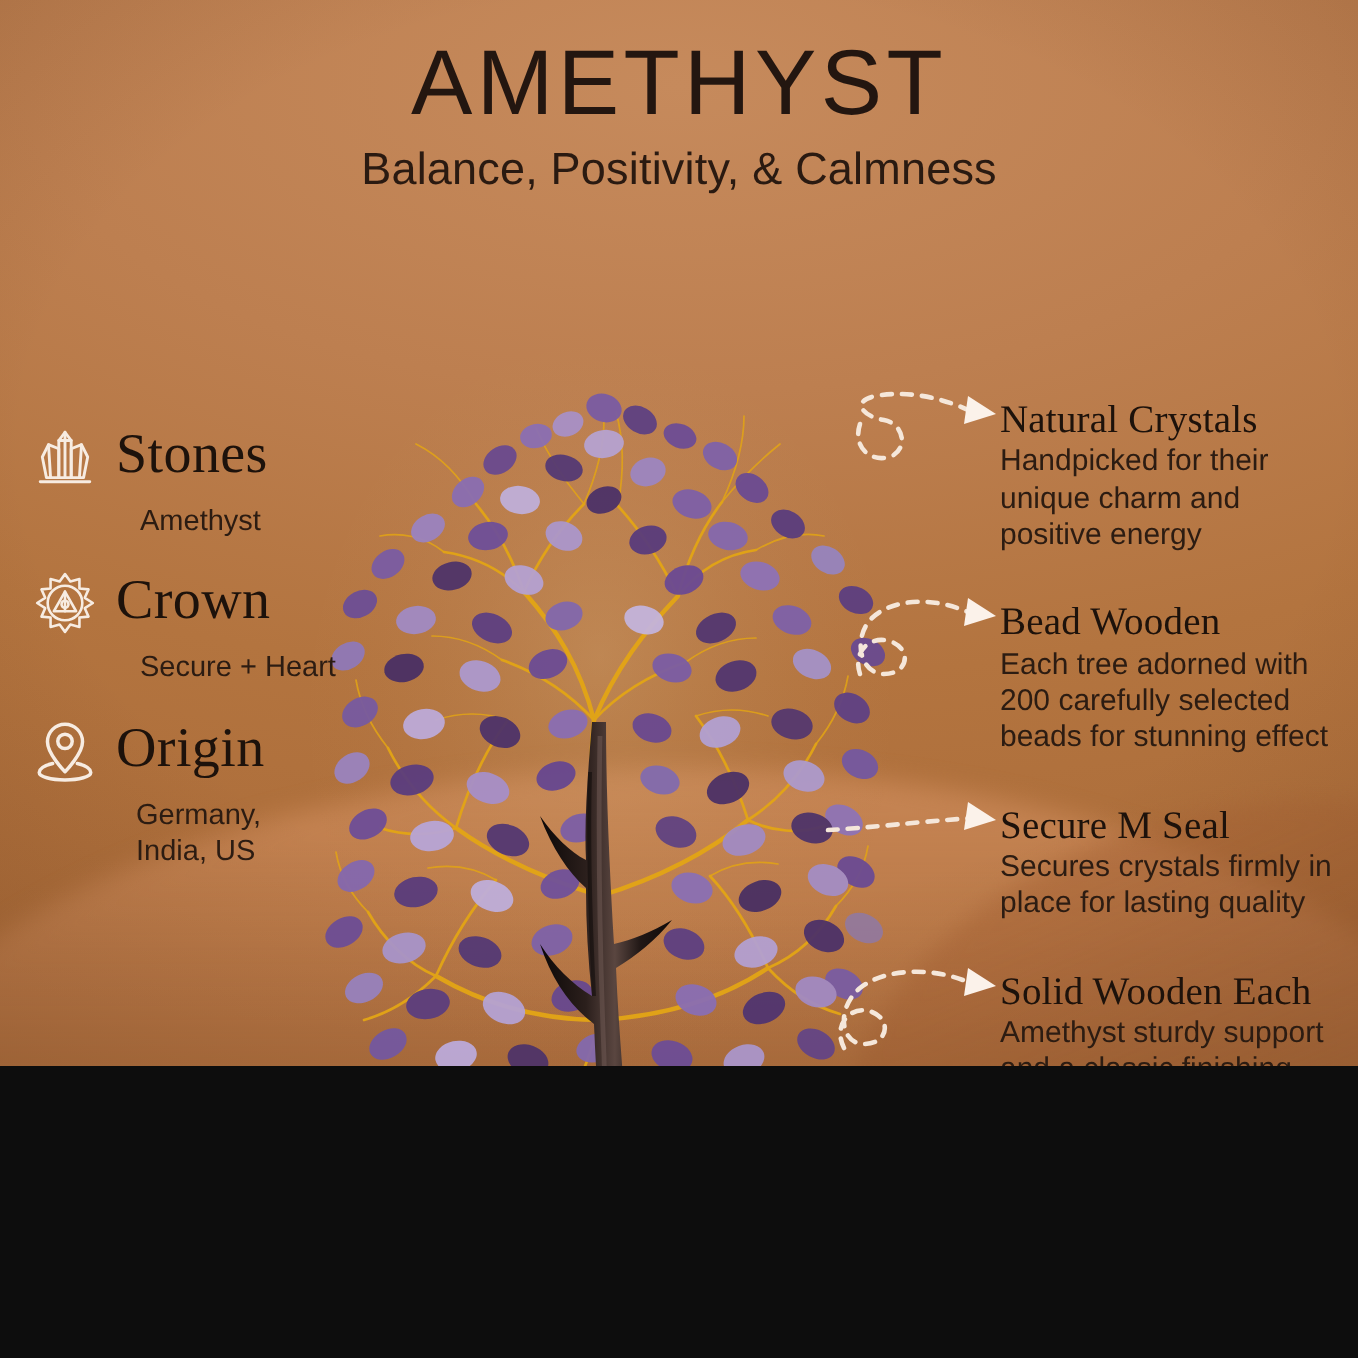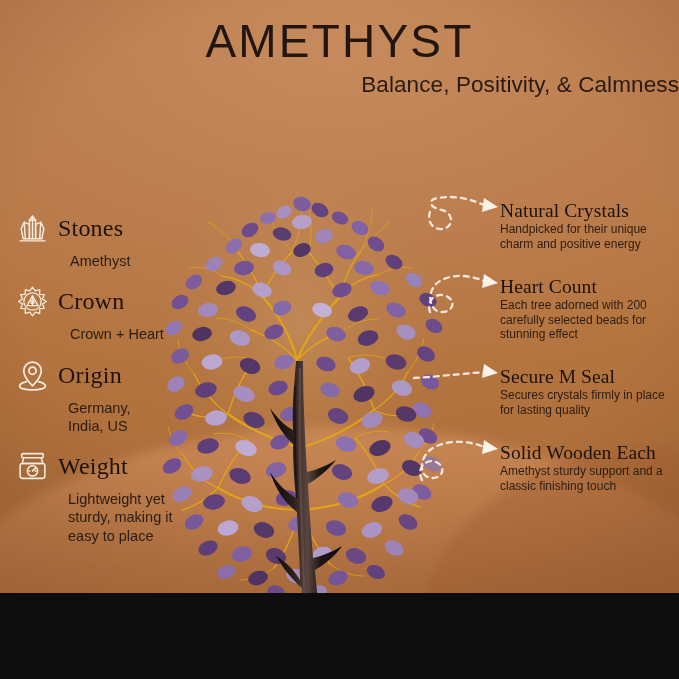--- a/index.html
+++ b/index.html
@@ -3,21 +3,21 @@
 <meta charset="utf-8">
 <style>
   html, body {
     margin: 0;
     padding: 0;
     background: #0d0d0d;
   }
   #infographic {
     position: relative;
     width: 679px;
-    height: 593px;
+    height: 533px;
     overflow: hidden;
     font-family: "Liberation Sans", sans-serif;
     background:
       radial-gradient(ellipse 150% 90% at 50% 8%, #c68a5c 0%, #bd7f50 32%, #b3743f 62%, #a96a38 100%);
     color: #2a1b12;
     user-select: none;
   }
 
   
   .bg-sweep-bottom {
@@ -68,21 +68,20 @@
     line-height: 1.04;
     margin: 0;
   }
   .subtitle {
     font-family: "Liberation Sans", sans-serif;
     font-size: 22.5px;
     letter-spacing: 0.1px;
     font-weight: 400;
     color: #2a1a11;
     margin: 6px 0 0 0;
-    text-align: right;
   }
 
   
   .spec-list {
     position: absolute;
     left: 16px;
     top: 208px;
     width: 188px;
     z-index: 7;
   }
@@ -97,21 +96,21 @@
     height: 40px;
   }
   .spec-icon {
     width: 33px;
     height: 33px;
     flex: 0 0 33px;
     display: block;
   }
   .spec-title {
     font-family: "Liberation Serif", serif;
-    font-size: 24px;
+    font-size: 28px;
     font-weight: 400;
     color: #1d120b;
     line-height: 1;
     letter-spacing: 0.2px;
   }
   .spec-value {
     font-family: "Liberation Sans", sans-serif;
     font-size: 14.5px;
     line-height: 1.26;
     color: #2c1c12;
@@ -139,21 +138,21 @@
     font-size: 19.5px;
     font-weight: 400;
     color: #1d120b;
     line-height: 1.1;
     letter-spacing: 0.1px;
     white-space: nowrap;
     margin-top: 24px;
   }
   .callout-desc {
     font-family: "Liberation Sans", sans-serif;
-    font-size: 12px;
+    font-size: 15px;
     line-height: 1.22;
     color: #2c1c12;
     margin-top: 1px;
     max-width: 178px;
   }
   .callout-arrow {
     position: absolute;
     left: -2px;
     top: -10px;
     width: 76px;
@@ -476,72 +475,57 @@
           <g>
             <path d="M16 2 L18.6 5.6 L23 4.4 L23 9 L27.4 9.4 L25.6 13.5 L29.5 16 L25.6 18.5 L27.4 22.6 L23 23 L23 27.6 L18.6 26.4 L16 30 L13.4 26.4 L9 27.6 L9 23 L4.6 22.6 L6.4 18.5 L2.5 16 L6.4 13.5 L4.6 9.4 L9 9 L9 4.4 L13.4 5.6 Z"></path>
           </g>
           <circle cx="16" cy="16" r="8.4"></circle>
           <path d="M16 10.5 L21.4 20 L10.6 20 Z"></path>
           <path d="M16 10.5 L16 20"></path>
           <circle cx="16" cy="16.6" r="1.7"></circle>
         </svg>
         <span class="spec-title">Crown</span>
       </div>
-      <div class="spec-value">Crown + Heart</div>
+      <div class="spec-value">Secure + Heart</div>
     </div>
 
     <div class="spec spec-origin">
       <div class="spec-head">
         <svg class="spec-icon" viewBox="0 0 32 32" fill="none" stroke="#f7ece2" stroke-width="1.7" stroke-linejoin="round" stroke-linecap="round">
           <path d="M16 4 C11.3 4 7.5 7.8 7.5 12.5 C7.5 18.5 16 27 16 27 C16 27 24.5 18.5 24.5 12.5 C24.5 7.8 20.7 4 16 4 Z"></path>
           <circle cx="16" cy="12.3" r="3.5"></circle>
           <path d="M10 23 C6 24 3.5 25.6 3.5 27.4 C3.5 29.4 9.1 31 16 31 C22.9 31 28.5 29.4 28.5 27.4 C28.5 25.6 26 24 22 23"></path>
         </svg>
         <span class="spec-title">Origin</span>
       </div>
       <div class="spec-value" style="white-space:pre-line">Germany,
 India, US</div>
     </div>
 
-    <div class="spec spec-weight">
-      <div class="spec-head">
-        <svg class="spec-icon" viewBox="0 0 32 32" fill="none" stroke="#f7ece2" stroke-width="1.5" stroke-linejoin="round" stroke-linecap="round">
-          <rect x="5.5" y="3.5" width="21" height="4" rx="1.4"></rect>
-          <path d="M7.5 7.5 L6 13 L26 13 L24.5 7.5"></path>
-          <rect x="4" y="13" width="24" height="14.5" rx="2.2"></rect>
-          <circle cx="16" cy="20.3" r="5"></circle>
-          <path d="M16 20.3 L19.2 17.4"></path>
-          <path d="M12.4 20.3 L13.4 20.3"></path>
-            <path d="M19.6 20.3 L18.6 20.3"></path>
-        </svg>
-        <span class="spec-title">Weight</span>
-      </div>
-      <div class="spec-value">Lightweight yet sturdy, making it easy to place</div>
-    </div>
 
   </div>
 
   <div class="callouts">
 
     <div class="callout">
       <svg class="callout-arrow" viewBox="0 0 76 54">
         <path d="M2 22 C-2 34 8 42 18 38 C26 34 24 22 14 20 C2 18 -2 10 10 8 C26 5 44 9 58 16" fill="none" stroke="#f5e7da" stroke-width="2.3" stroke-linecap="round" stroke-dasharray="5 5"></path>
         <path d="M56 8 L70 17 L54 22 Z" fill="#fbf2ea"></path>
       </svg>
       <div class="callout-title">Natural Crystals</div>
       <div class="callout-desc">Handpicked for their unique charm and positive energy</div>
     </div>
 
 
     <div class="callout">
       <svg class="callout-arrow" viewBox="0 0 76 54">
         <path d="M2 46 C-2 34 8 26 18 30 C28 34 26 46 14 46 C2 46 -2 28 8 18 C20 7 42 8 58 16" fill="none" stroke="#f5e7da" stroke-width="2.3" stroke-linecap="round" stroke-dasharray="5 5"></path>
         <path d="M56 8 L70 17 L54 22 Z" fill="#fbf2ea"></path>
       </svg>
-      <div class="callout-title">Heart Count</div>
+      <div class="callout-title">Bead Wooden</div>
       <div class="callout-desc">Each tree adorned with 200 carefully selected beads for stunning effect</div>
     </div>
 
     <div class="callout">
       <svg class="callout-arrow" viewBox="0 0 76 54">
         <path d="M-14 22 C6 21 30 18 58 16" fill="none" stroke="#f5e7da" stroke-width="2.3" stroke-linecap="round" stroke-dasharray="5 5"></path>
         <path d="M56 8 L70 17 L54 22 Z" fill="#fbf2ea"></path>
       </svg>
       <div class="callout-title">Secure M Seal</div>
       <div class="callout-desc">Secures crystals firmly in place for lasting quality</div>

